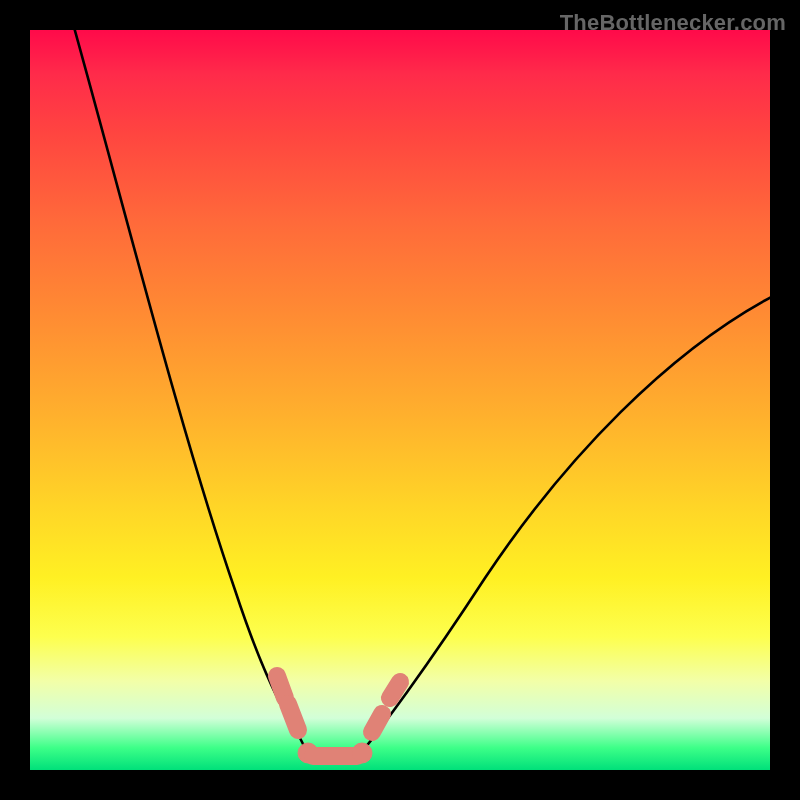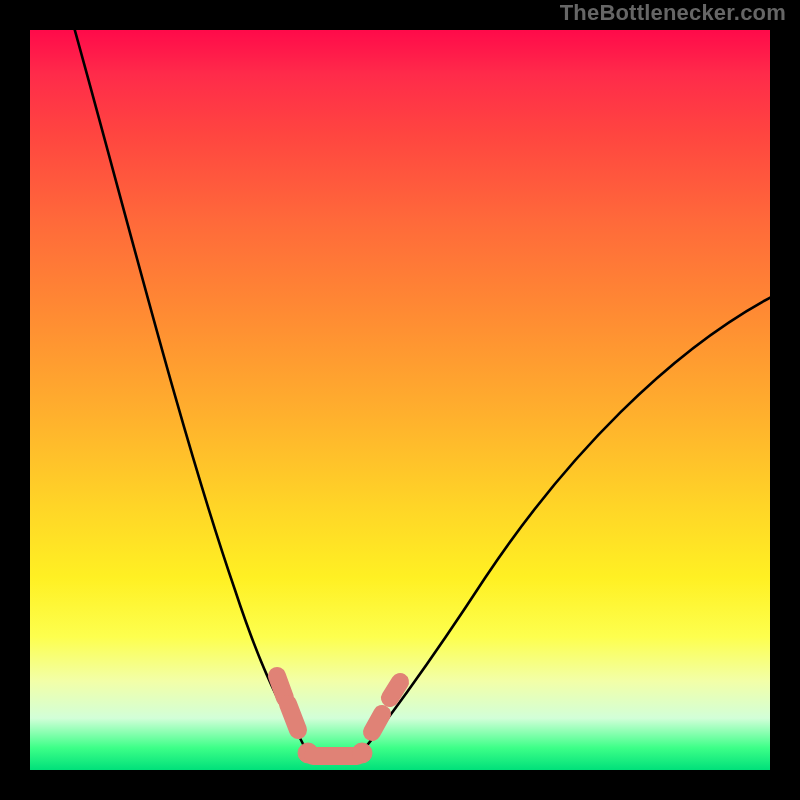--- a/index.html
+++ b/index.html
@@ -11,21 +11,21 @@
     font-family: Arial, Helvetica, sans-serif;
   }
   .frame {
     position: relative;
     width: 800px;
     height: 800px;
     background: #000;
   }
   .watermark {
     position: absolute;
-    top: 0;
+    top: 10px;
     right: 14px;
     color: #666;
     font-size: 22px;
     font-weight: 600;
     letter-spacing: 0.2px;
     z-index: 10;
   }
   .plot-area {
     position: absolute;
     left: 30px;

